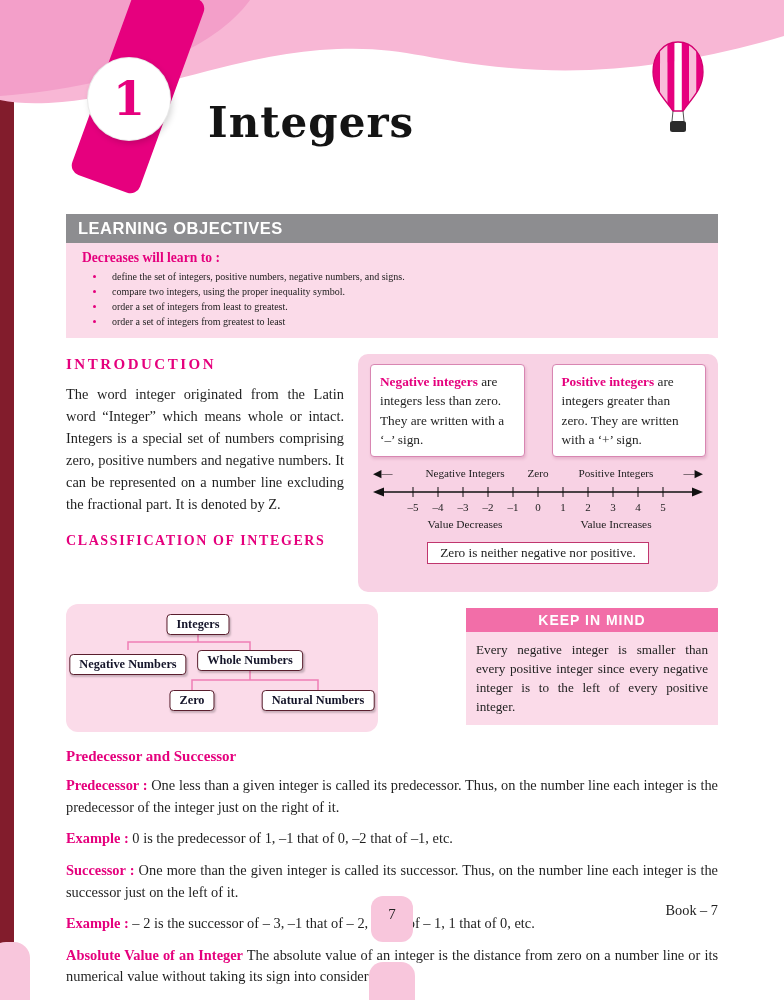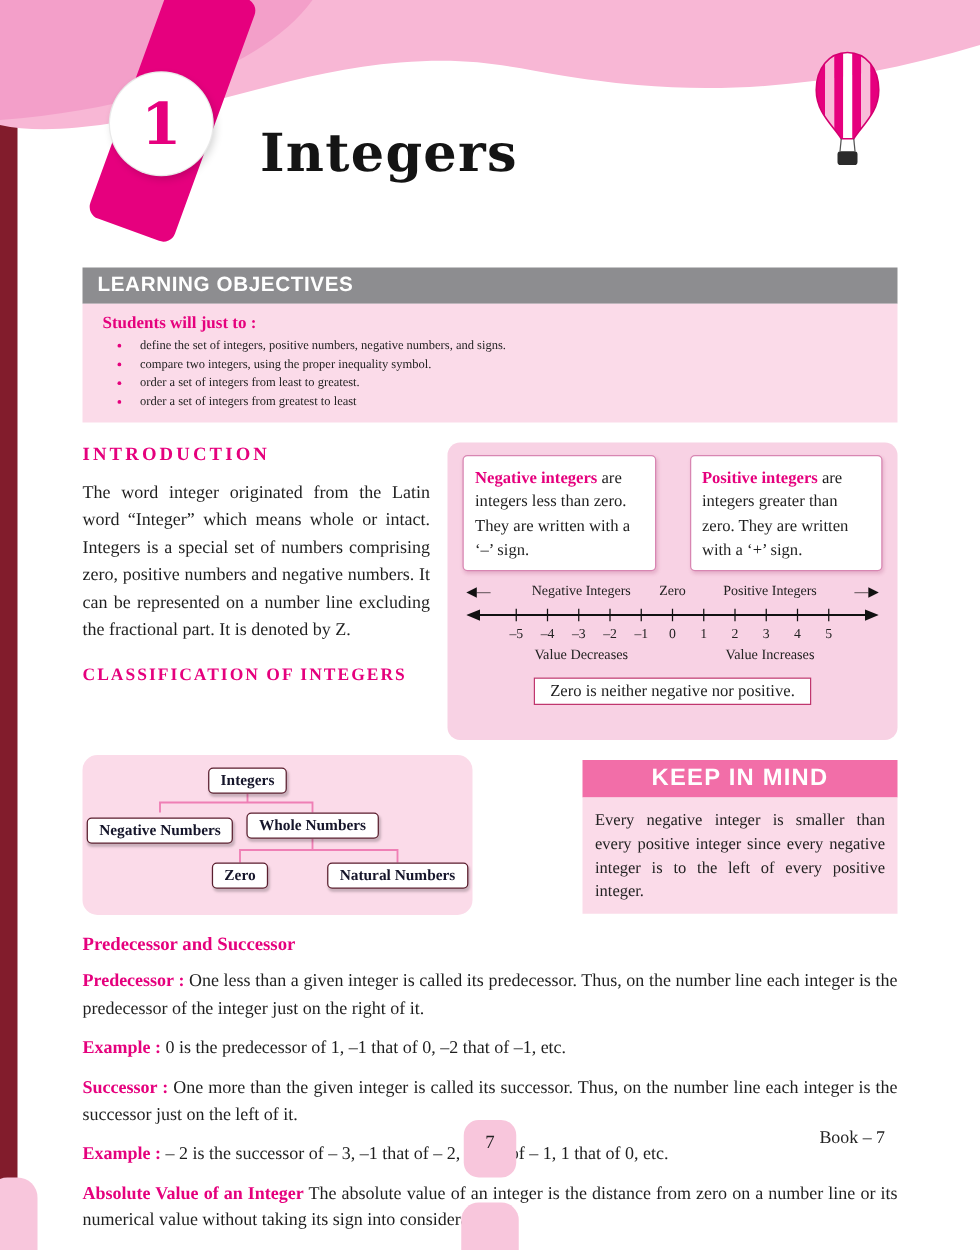--- a/index.html
+++ b/index.html
@@ -50,31 +50,31 @@
   .nl-vals{position:relative;height:15px;font-size:11.4px;color:#222;margin-top:2px}
   .nl-vals span{position:absolute;transform:translateX(-50%);white-space:nowrap}
   .zero-note{background:#fff;border:1px solid #c0366e;width:fit-content;margin:9px auto 16px;padding:2px 12px;font-size:13.3px;color:#222}
 
   .row2{display:flex;justify-content:space-between;margin-top:12px;align-items:flex-start}
   .chart{position:relative;width:312px;height:128px;background:#fbdbe9;border-radius:12px}
   .chart svg{position:absolute;left:0;top:0}
   .node{position:absolute;transform:translateX(-50%);background:#fff;border:1px solid #5a1e2e;border-radius:4px;padding:2px 9px;
     font-size:12.3px;font-weight:bold;color:#15152a;white-space:nowrap;box-shadow:1px 2px 2px rgba(0,0,0,.2)}
   .keepmind{width:252px;margin-top:4px}
-  .km-header{background:#f26ea8;color:#fff;text-align:center;font-family:"Liberation Sans",sans-serif;font-weight:bold;font-size:19px;letter-spacing:1px;padding:4px 0}
+  .km-header{background:#f26ea8;color:#fff;text-align:center;font-family:"Liberation Sans",sans-serif;font-weight:bold;font-size:14px;letter-spacing:1px;padding:4px 0}
   .km-body{background:#fbdbe9;padding:8px 10px;font-size:13.2px;line-height:1.45;text-align:justify;color:#222}
 
   .sections p{margin-top:10px;line-height:1.5;text-align:justify}
   h3.sub{color:#e5007d;font-size:15px;margin-top:16px;font-weight:bold}
 
   
   .page-tab{position:absolute;left:50%;transform:translateX(-50%);top:896px;width:42px;height:46px;background:#f8c6dc;border-radius:12px;
     display:flex;justify-content:center;padding-top:10px;font-size:15px;color:#222}
   .bottom-tab{position:absolute;left:50%;transform:translateX(-50%);top:962px;width:46px;height:58px;background:#f8c6dc;border-radius:14px}
-  .book-label{position:absolute;right:76px;top:902px;font-size:14.3px;color:#222}
+  .book-label{position:absolute;right:66px;top:902px;font-size:14.3px;color:#222}
   .corner-pink{position:absolute;left:-10px;top:942px;width:40px;height:86px;background:#f8c6dc;border-radius:16px}
 </style>
 </head>
 <body>
 
 <div class="page">
   <div class="spine"></div>
 
   <div class="header-art">
     <svg class="swoosh" width="784" height="200" viewBox="0 0 784 200">
@@ -106,21 +106,21 @@
       <line x1="37" y1="73" x2="38" y2="83" stroke="#555" stroke-width="1"></line>
       <rect x="24" y="83" width="16" height="11" rx="2.5" fill="#2b2b2b"></rect>
     </svg>
   </div>
 
   <div class="content">
 
     <section>
       <div class="obj-header">LEARNING OBJECTIVES</div>
       <div class="obj-body">
-        <div class="obj-lead">Students will just to :</div>
+        <div class="obj-lead">Decreases will learn to :</div>
         <ul>
           <li>define the set of integers, positive numbers, negative numbers, and signs.</li>
           <li>compare two integers, using the proper inequality symbol.</li>
           <li>order a set of integers from least to greatest.</li>
           <li>order a set of integers from greatest to least</li>
         </ul>
       </div>
     </section>
 
     <div class="row1">

